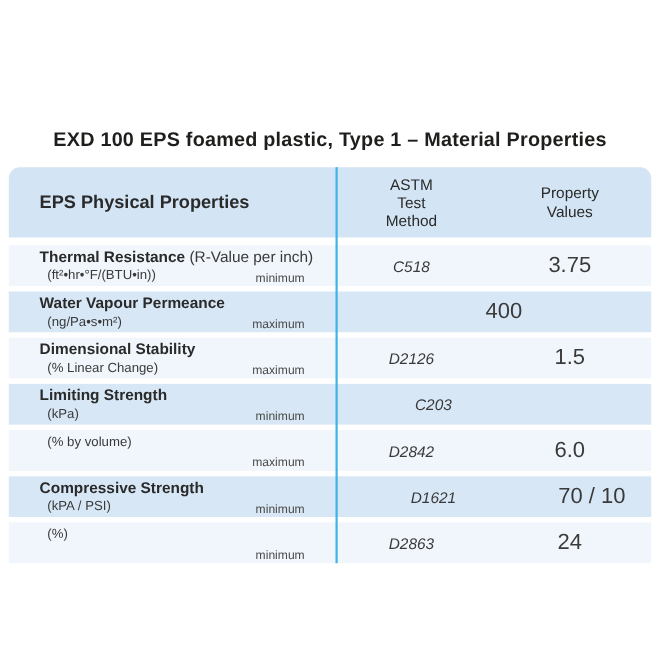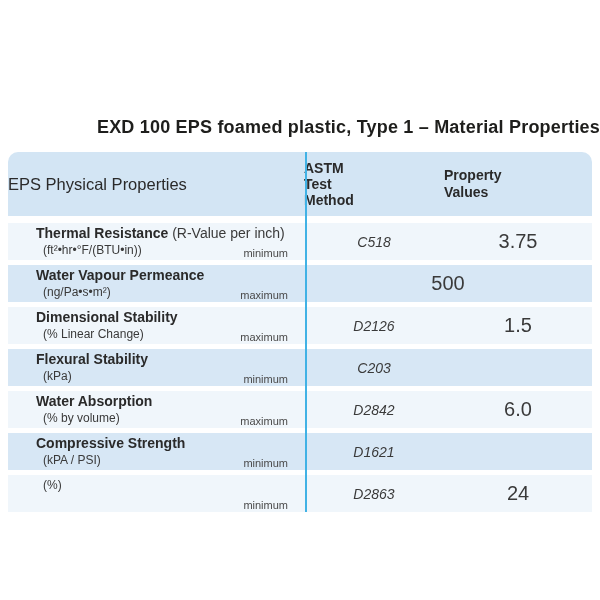--- a/index.html
+++ b/index.html
@@ -13,66 +13,66 @@
     --limit:#4a4a4a;
   }
   html,body{margin:0;padding:0;}
   body{
     width:600px;height:600px;position:relative;background:#ffffff;
     font-family:"Liberation Sans","DejaVu Sans",sans-serif;
     overflow:hidden;
   }
   .title{
     position:absolute;top:117px;left:0;width:600px;
-    text-align:right;font-size:18px;font-weight:bold;
+    text-align:center;font-size:18px;font-weight:bold;
     color:var(--title-color);letter-spacing:.2px;
   }
   .table{
     position:absolute;left:8px;top:152px;width:584px;
   }
   .divider{
     position:absolute;left:297px;top:0;width:2px;height:360px;
     background:var(--divider);z-index:3;
   }
   .header{
     height:64px;background:var(--header-bg);
     border-radius:10px 10px 0 0;
     display:flex;align-items:center;box-sizing:border-box;
   }
   .h1{
-    width:296px;box-sizing:border-box;
-    font-size:16.5px;font-weight:normal;color:var(--text-bold);
+    width:296px;box-sizing:border-box;padding-left:28px;
+    font-size:16.5px;font-weight:bold;color:var(--text-bold);
   }
   .h2{
-    width:140px;text-align:left;font-size:14px;font-weight:bold;
+    width:140px;text-align:center;font-size:14px;font-weight:normal;
     color:var(--text-bold);white-space:pre-line;line-height:16px;
   }
   .h3{
-    flex:1;text-align:left;font-size:14px;font-weight:bold;
+    flex:1;text-align:center;font-size:14px;font-weight:normal;
     color:var(--text-bold);white-space:pre-line;line-height:17px;
   }
   .rows{margin-top:7px;}
   .row{
     display:flex;height:37px;margin-bottom:5px;box-sizing:border-box;
   }
   .row.light{background:var(--row-light);}
-  .row.dark{background:var(--row-dark);}
+  .row.dark{background:var(--row-dark);gap:20px;}
   .c1{
     width:296px;box-sizing:border-box;position:relative;
     padding:2px 0 0 28px;
   }
   .line1{font-size:14px;line-height:17px;white-space:nowrap;}
   .name{font-weight:bold;color:var(--text-bold);}
   .suffix{font-weight:normal;color:var(--text);}
   .unit{
     margin-left:7px;font-size:12px;line-height:16px;color:var(--text);
     white-space:nowrap;
   }
   .limit{
-    position:absolute;right:16px;bottom:1px;
+    position:absolute;right:27px;bottom:1px;
     font-size:11px;color:var(--limit);text-align:right;
   }
   .c2{
     width:140px;display:flex;align-items:center;justify-content:center;
     font-size:14px;color:var(--text);font-style:italic;
   }
   .c3{
     flex:1;display:flex;align-items:center;justify-content:center;
     font-size:20px;color:var(--text);
   }
@@ -102,59 +102,59 @@
     <div class="c2">C518</div>
     <div class="c3">3.75</div>
   </div>
 
   <div class="row dark">
     <div class="c1">
       <div class="line1"><span class="name">Water Vapour Permeance</span><span class="suffix"></span></div>
       <div class="unit">(ng/Pa•s•m²)</div>
       <div class="limit">maximum</div>
     </div>
-    <div class="c3">500</div>
+    <div class="c3">400</div>
   </div>
 
   <div class="row light">
     <div class="c1">
       <div class="line1"><span class="name">Dimensional Stability</span><span class="suffix"></span></div>
       <div class="unit">(% Linear Change)</div>
       <div class="limit">maximum</div>
     </div>
     <div class="c2">D2126</div>
     <div class="c3">1.5</div>
   </div>
 
   <div class="row dark">
     <div class="c1">
-      <div class="line1"><span class="name">Flexural Stability</span><span class="suffix"></span></div>
+      <div class="line1"><span class="name">Limiting Strength</span><span class="suffix"></span></div>
       <div class="unit">(kPa)</div>
       <div class="limit">minimum</div>
     </div>
     <div class="c2">C203</div>
   </div>
 
   <div class="row light">
     <div class="c1">
-      <div class="line1"><span class="name">Water Absorption</span><span class="suffix"></span></div>
       <div class="unit">(% by volume)</div>
       <div class="limit">maximum</div>
     </div>
     <div class="c2">D2842</div>
     <div class="c3">6.0</div>
   </div>
 
   <div class="row dark">
     <div class="c1">
       <div class="line1"><span class="name">Compressive Strength</span><span class="suffix"></span></div>
       <div class="unit">(kPA / PSI)</div>
       <div class="limit">minimum</div>
     </div>
     <div class="c2">D1621</div>
+    <div class="c3">70 / 10</div>
   </div>
 
   <div class="row light">
     <div class="c1">
       <div class="unit">(%)</div>
       <div class="limit">minimum</div>
     </div>
     <div class="c2">D2863</div>
     <div class="c3">24</div>
   </div>

